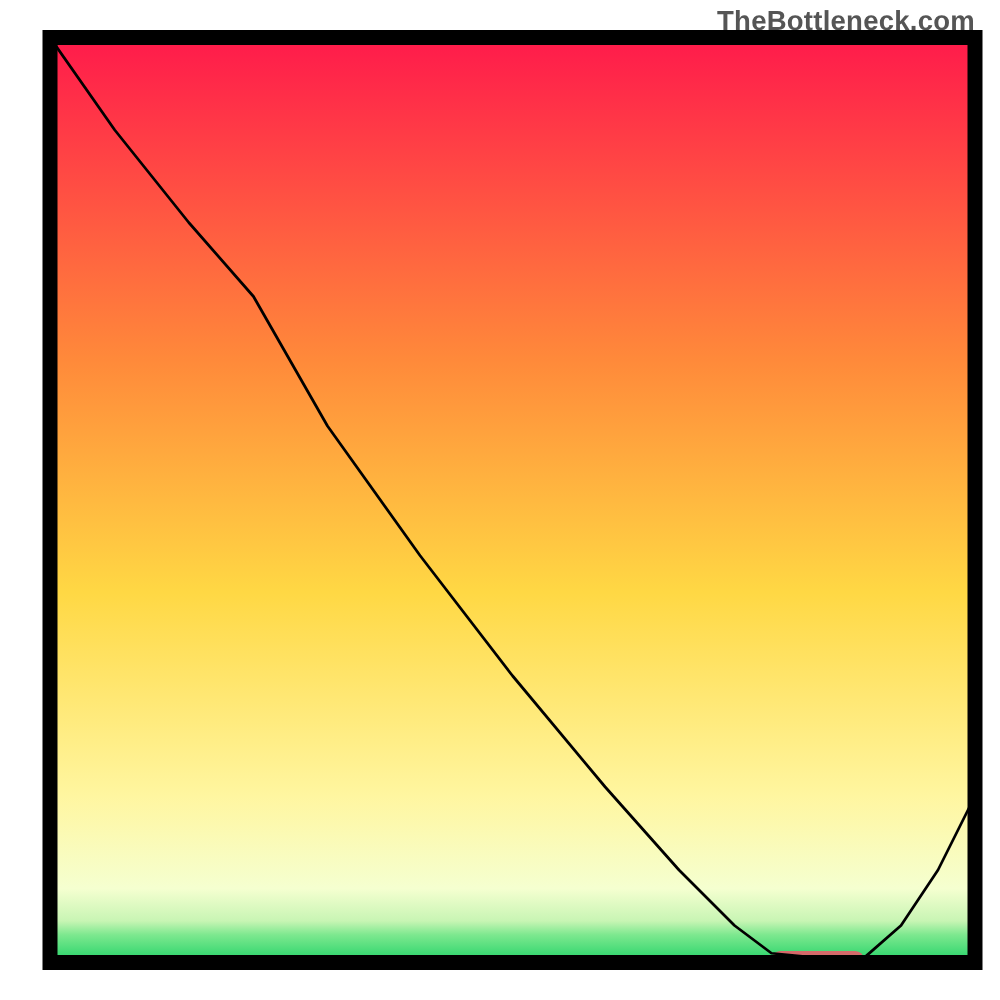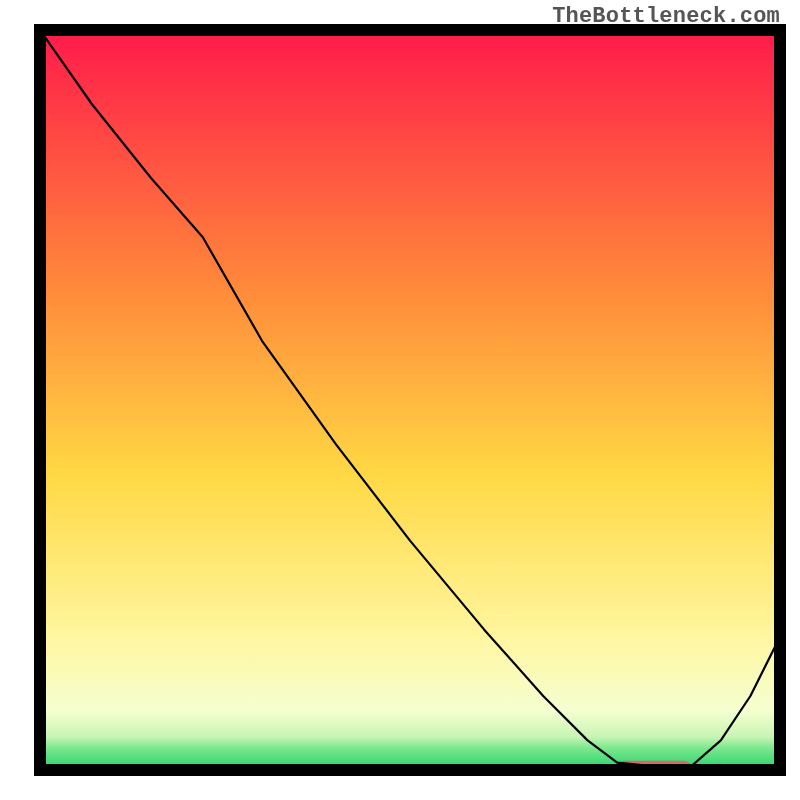--- a/index.html
+++ b/index.html
@@ -8,21 +8,20 @@
     width: 800px;
     height: 800px;
     overflow: hidden;
     background: #ffffff;
     font-family: Arial, Helvetica, sans-serif;
   }
   .container {
     position: relative;
     width: 800px;
     height: 800px;
-    font-family: Liberation Mono, monospace;
   }
   .watermark {
     position: absolute;
     top: 4px;
     right: 20px;
     color: #555;
     font-size: 22px;
     font-weight: bold;
     letter-spacing: 0.2px;
   }

